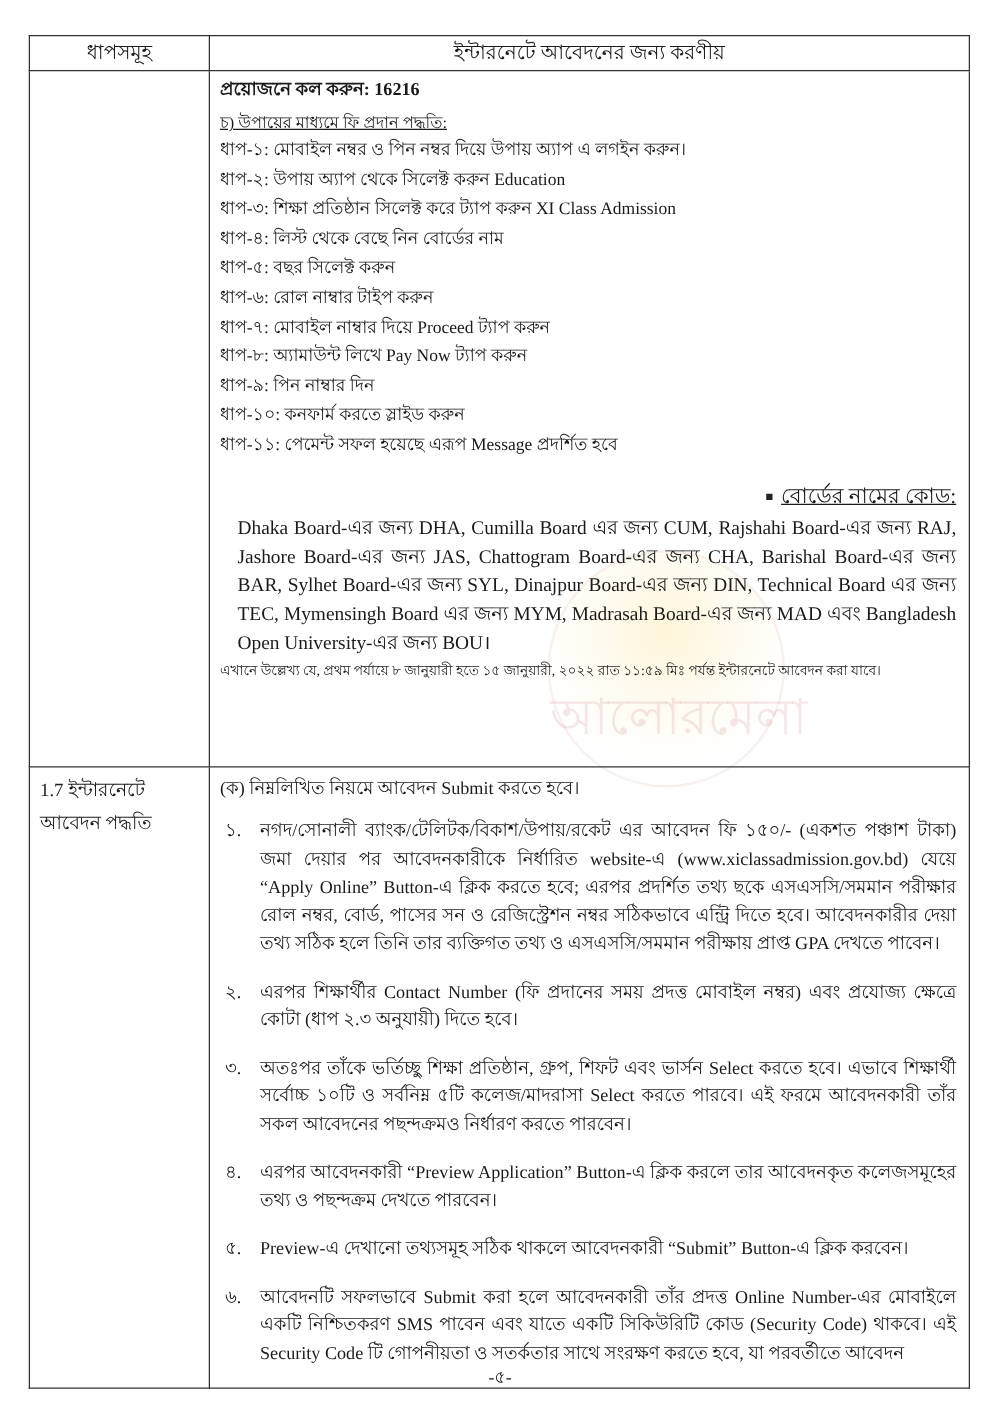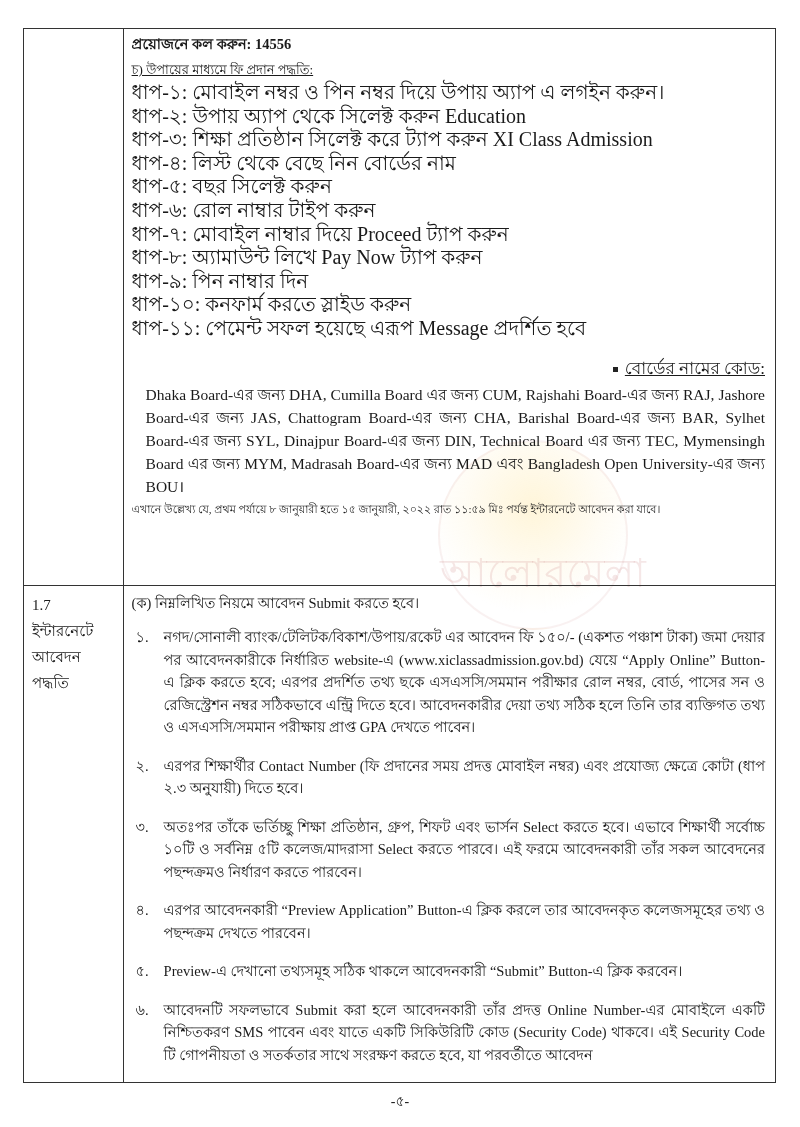--- a/index.html
+++ b/index.html
@@ -9,21 +9,21 @@
   table.main { position: absolute; left: 23px; top: 28px; width: 753px; border-collapse: collapse; }
   table.main td, table.main th { border: 1.5px solid #333; vertical-align: top; }
   th { font-weight: normal; font-size: 16px; height: 27px; text-align: center; vertical-align: middle !important; }
   .col1 { width: 144px; }
   .cell1 { padding: 6px 10px 0 8px; font-size: 15px; line-height: 26px; }
   .cell2 { padding: 4px 10px 0 8px; font-size: 14.5px; }
   .row1 .cell2 { height: 557px; }
   .row2 td { height: 435px; }
   .call { font-weight: bold; font-size: 14.5px; line-height: 22px; }
   .subhead { margin-top: 4px; text-decoration: underline; font-size: 13px; line-height: 22px; }
-  .step { font-size: 20px; line-height: 23.6px; }
+  .step { font-size: 14px; line-height: 23.6px; }
   .boardhead { margin-top: 18px; margin-left: 4px; font-size: 17px; line-height: 20px; text-align: right; }
   .boardhead .bullet { display: inline-block; width: 5px; height: 5px; background: #222; margin-right: 7px; vertical-align: middle; }
   .boardhead .lbl { text-decoration: underline; }
   .boards { margin-top: 4px; font-size: 15.5px; line-height: 23px; text-align: justify; margin-left: 14px; }
   .note { font-size: 11px; line-height: 23px; text-align: justify; }
   .kha { font-size: 14.5px; line-height: 22px; margin-top: 2px; }
   ol.items { list-style: none; margin-top: 12px; }
   ol.items li { display: flex; font-size: 14.5px; line-height: 22.5px; text-align: justify; margin-bottom: 16px; }
   ol.items li .num { width: 32px; flex: 0 0 32px; padding-left: 4px; }
   ol.items li .txt { flex: 1; }
@@ -38,25 +38,29 @@
 <body>
 
 <div class="page">
 
   <div class="watermark">
     <span>আলোরমেলা</span>
   </div>
 
   <table class="main">
     <tbody>
+        <tr>
+      <th class="col1">ধাপসমূহ</th>
+      <th>ইন্টারনেটে আবেদনের জন্য করণীয়</th>
+    </tr>
 
     <tr class="row1">
       <td class="cell1"></td>
       <td class="cell2">
-        <div class="call">প্রয়োজনে কল করুন: 14556</div>
+        <div class="call">প্রয়োজনে কল করুন: 16216</div>
         <div class="subhead">চ) উপায়ের মাধ্যমে ফি প্রদান পদ্ধতি:</div>
         <div class="step">ধাপ-১: মোবাইল নম্বর ও পিন নম্বর দিয়ে উপায় অ্যাপ এ লগইন করুন।</div>
         <div class="step">ধাপ-২: উপায় অ্যাপ থেকে সিলেক্ট করুন Education</div>
         <div class="step">ধাপ-৩: শিক্ষা প্রতিষ্ঠান সিলেক্ট করে ট্যাপ করুন XI Class Admission</div>
         <div class="step">ধাপ-৪: লিস্ট থেকে বেছে নিন বোর্ডের নাম</div>
         <div class="step">ধাপ-৫: বছর সিলেক্ট করুন</div>
         <div class="step">ধাপ-৬: রোল নাম্বার টাইপ করুন</div>
         <div class="step">ধাপ-৭: মোবাইল নাম্বার দিয়ে Proceed ট্যাপ করুন</div>
         <div class="step">ধাপ-৮: অ্যামাউন্ট লিখে Pay Now ট্যাপ করুন</div>
         <div class="step">ধাপ-৯: পিন নাম্বার দিন</div>

